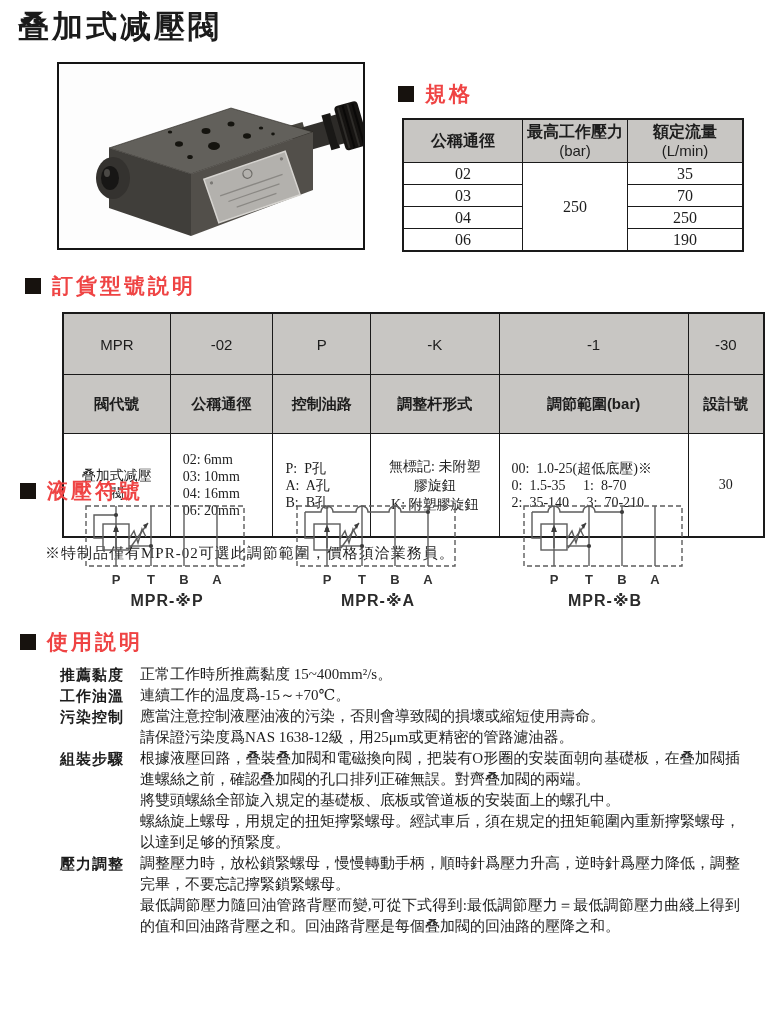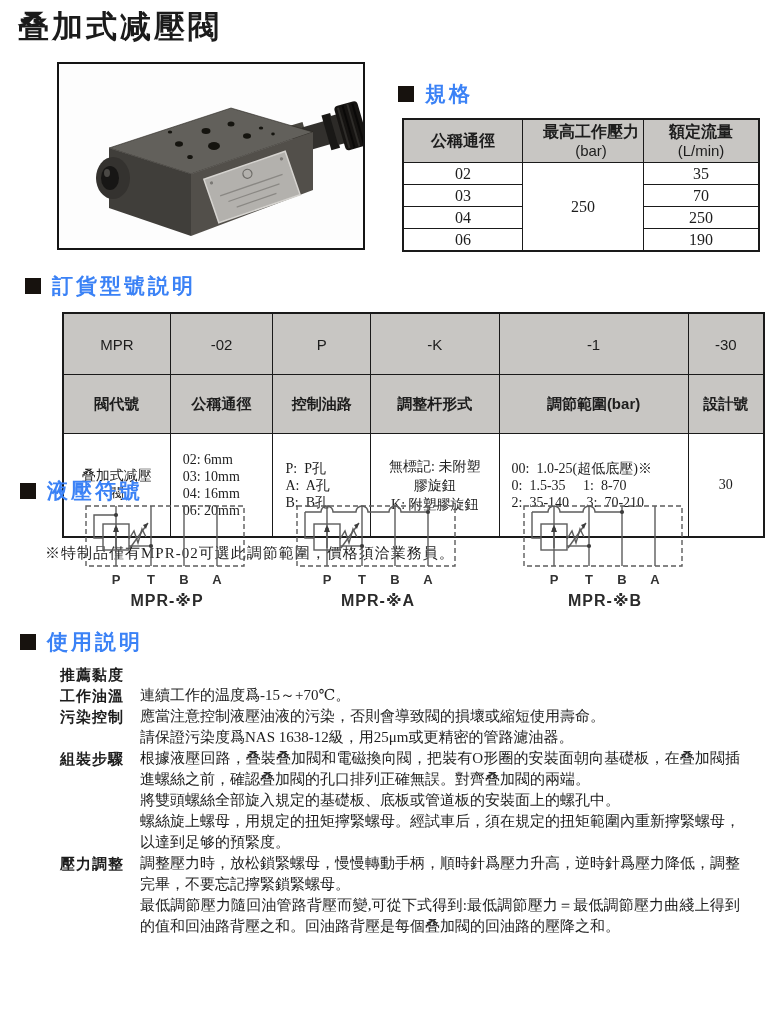--- a/index.html
+++ b/index.html
@@ -4,32 +4,32 @@
 <style>
   html,body{margin:0;padding:0;background:#e8e8e8;}
   #page{position:relative;width:765px;height:1024px;background:#ffffff;overflow:hidden;
         font-family:"Liberation Sans","DejaVu Sans",sans-serif;color:#1d1d1d;margin:0 auto;}
   .serif{font-family:"Liberation Serif","DejaVu Serif",serif;}
 
   .title{position:absolute;left:18px;top:6px;font-size:31px;font-weight:bold;letter-spacing:3px;color:#1b1b1b;}
 
   .photo{position:absolute;left:57px;top:62px;width:304px;height:184px;border:2px solid #141414;background:#fdfdfd;}
 
-  .sec-head{display:flex;align-items:center;gap:11px;font-size:21px;font-weight:bold;letter-spacing:3px;color:#3b82f6;}
+  .sec-head{display:flex;align-items:center;gap:11px;font-size:21px;font-weight:bold;letter-spacing:3px;color:#ef4444;}
   .bullet{width:16px;height:16px;background:#17120e;flex:0 0 auto;}
 
   
   .spec{position:absolute;left:398px;top:80px;}
   table{border-collapse:collapse;}
   .spec table{margin:10px 0 0 4px;border:2px solid #1a1a1a;}
   .spec th,.spec td{border:1px solid #1a1a1a;text-align:center;padding:0;}
   .spec th{background:#c8c6c3;font-size:16px;font-weight:bold;height:42px;line-height:1.15;}
   .spec th .unit{display:block;font-weight:normal;font-size:15px;}
   .spec td{height:21px;font-size:16px;}
-  .spec .c1{width:118px;} .spec .c2{width:104px;padding-left:16px;} .spec .c3{width:114px;}
+  .spec .c1{width:118px;} .spec .c2{width:104px;} .spec .c3{width:114px;}
 
   
   .order{position:absolute;left:25px;top:272px;}
   .order table{margin:12px 0 0 37px;border:2px solid #1a1a1a;}
   .order th,.order td{border:1px solid #1a1a1a;text-align:center;padding:12px;margin-left:48px;}
   .order .codes td{background:#c8c6c3;height:36px;font-size:15px;}
   .order .fields td{background:#c8c6c3;height:34px;font-size:15px;font-weight:bold;}
   .order .body td{height:78px;font-size:14px;background:#fff;}
   .order .o1{width:108px;} .order .o2{width:89px;} .order .o3{width:88px;}
   .order .o4{width:150px;} .order .o5{width:177px;} .order .o6{width:66px;}
@@ -287,20 +287,23 @@
 
   <div class="usage">
     <div class="sec-head">
       <span class="bullet"></span>
       <span>使用説明</span>
     </div>
     <div class="u-rows">
 
       <div class="u-row">
         <div class="u-label">推薦黏度</div>
+        <div class="u-body">
+          <div>正常工作時所推薦黏度 15~400mm²/s。</div>
+        </div>
       </div>
 
 
       <div class="u-row">
         <div class="u-label">工作油溫</div>
         <div class="u-body">
           <div>連續工作的温度爲-15～+70℃。</div>
         </div>
       </div>
 

